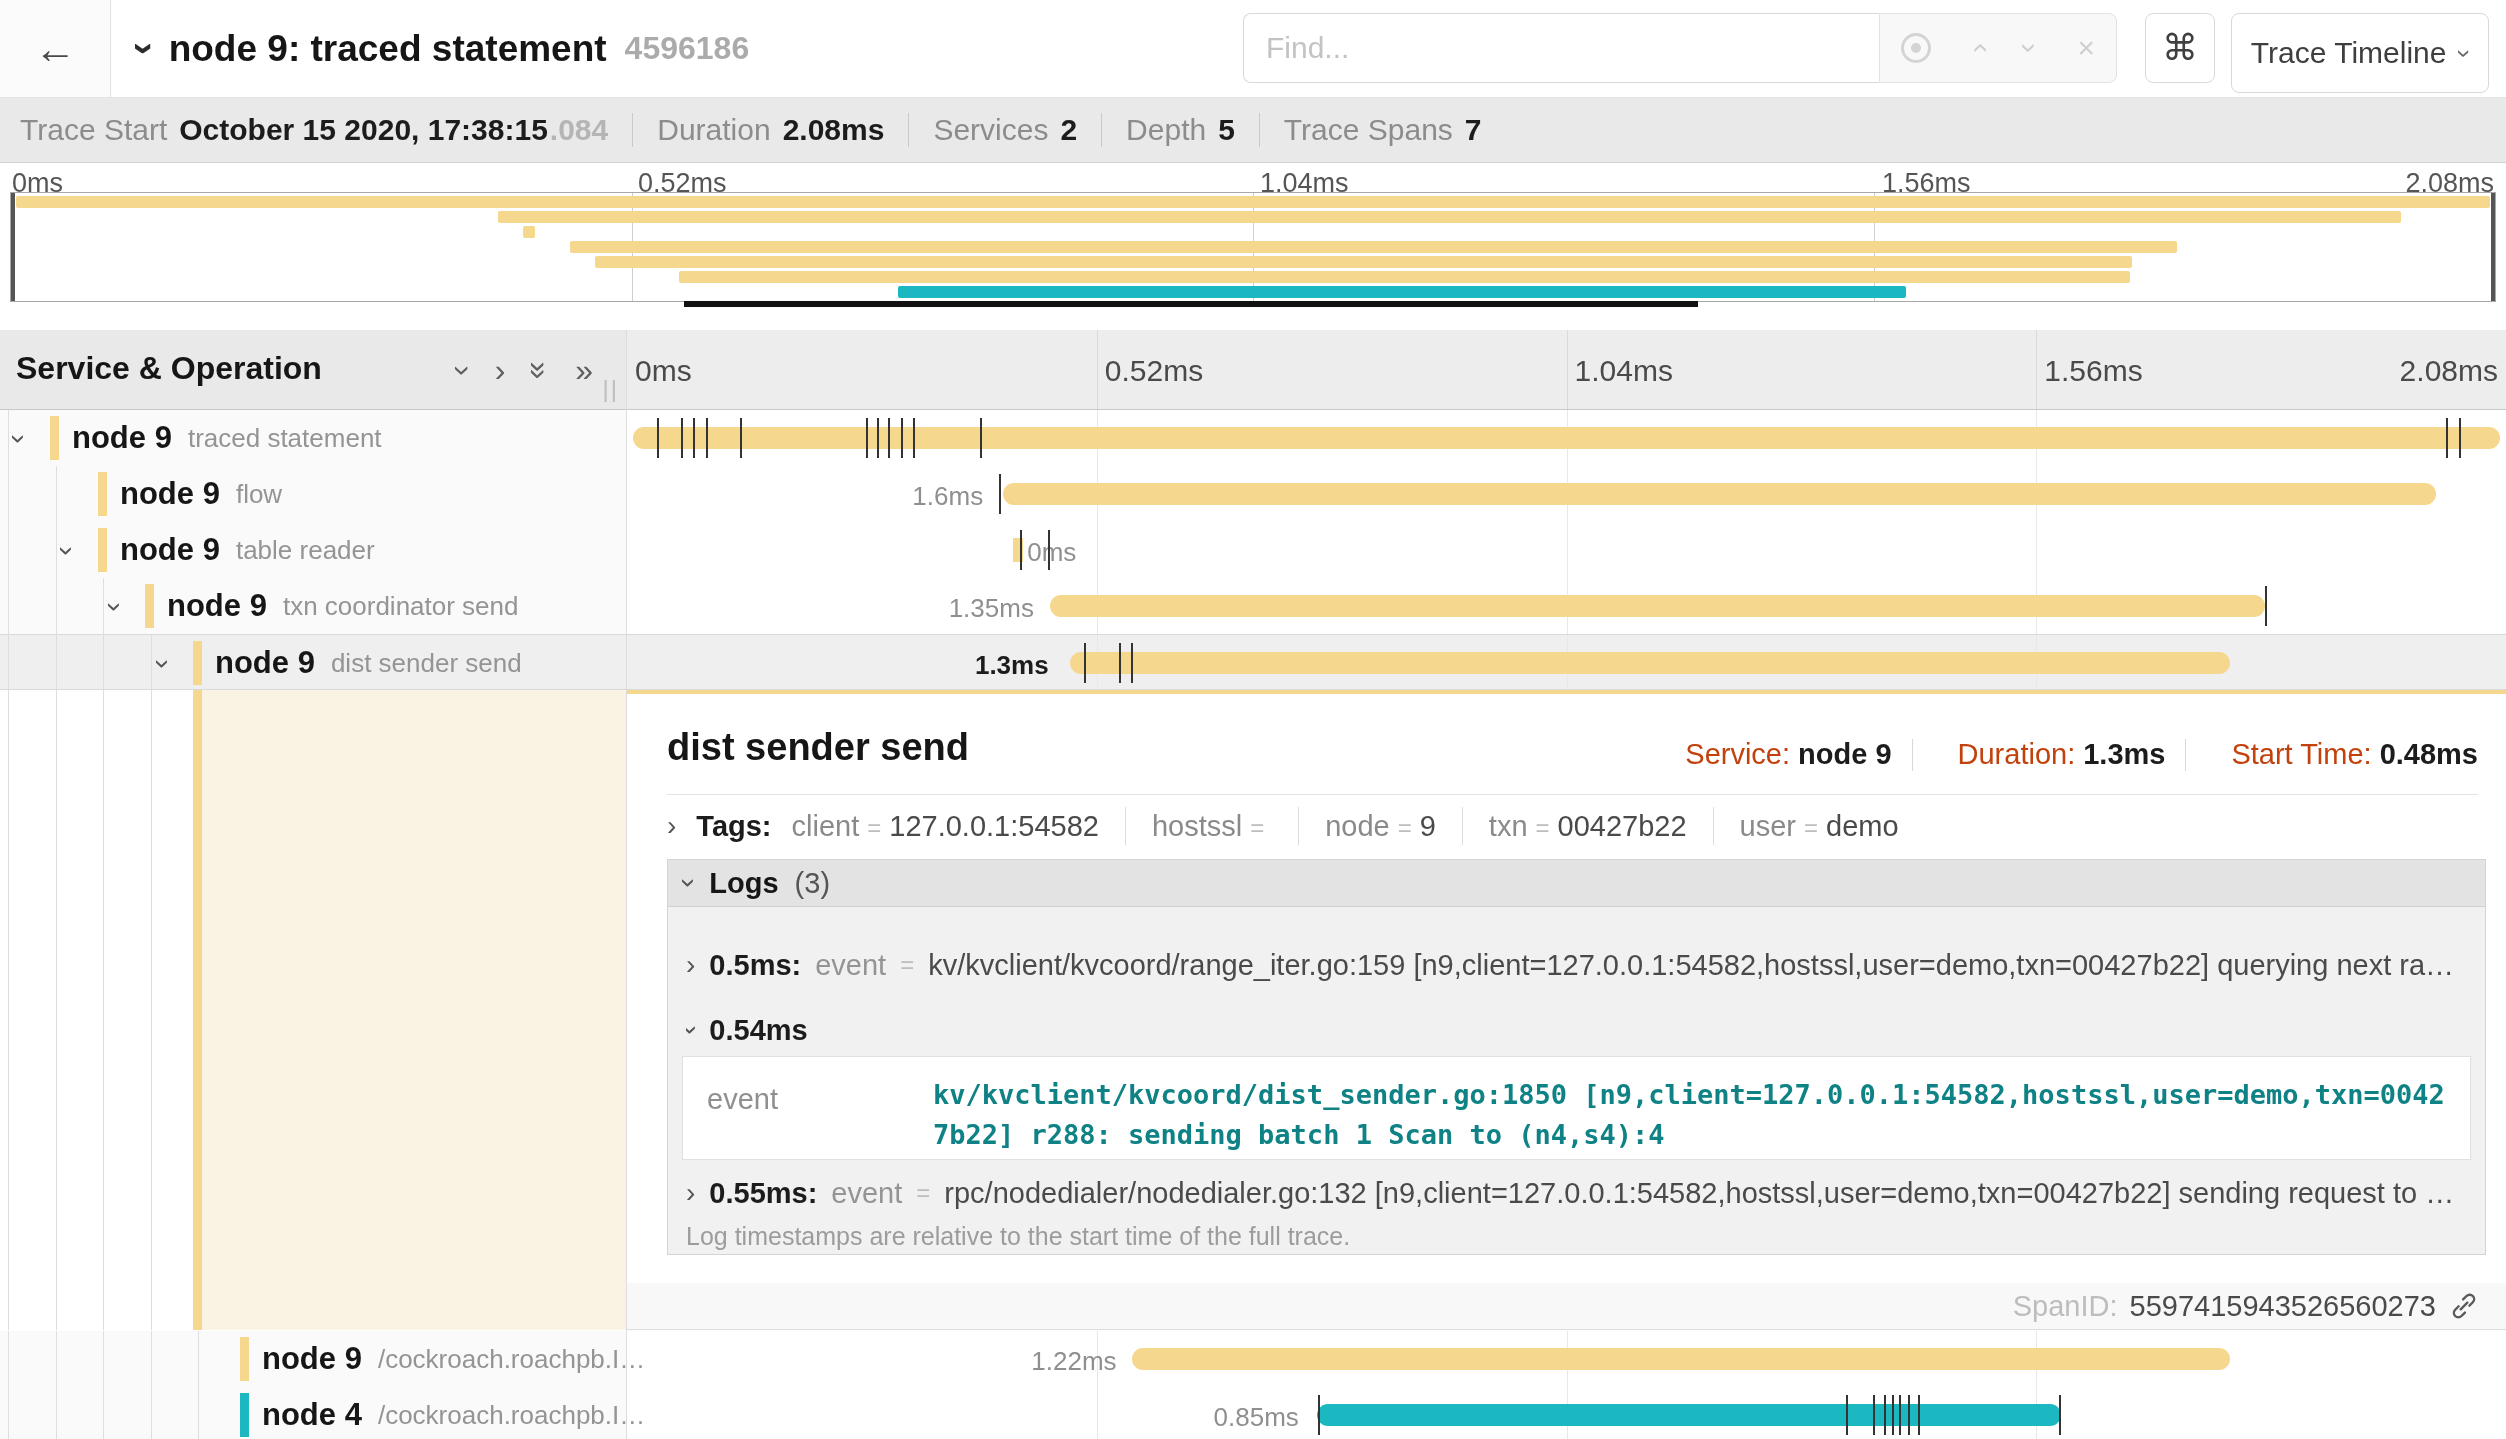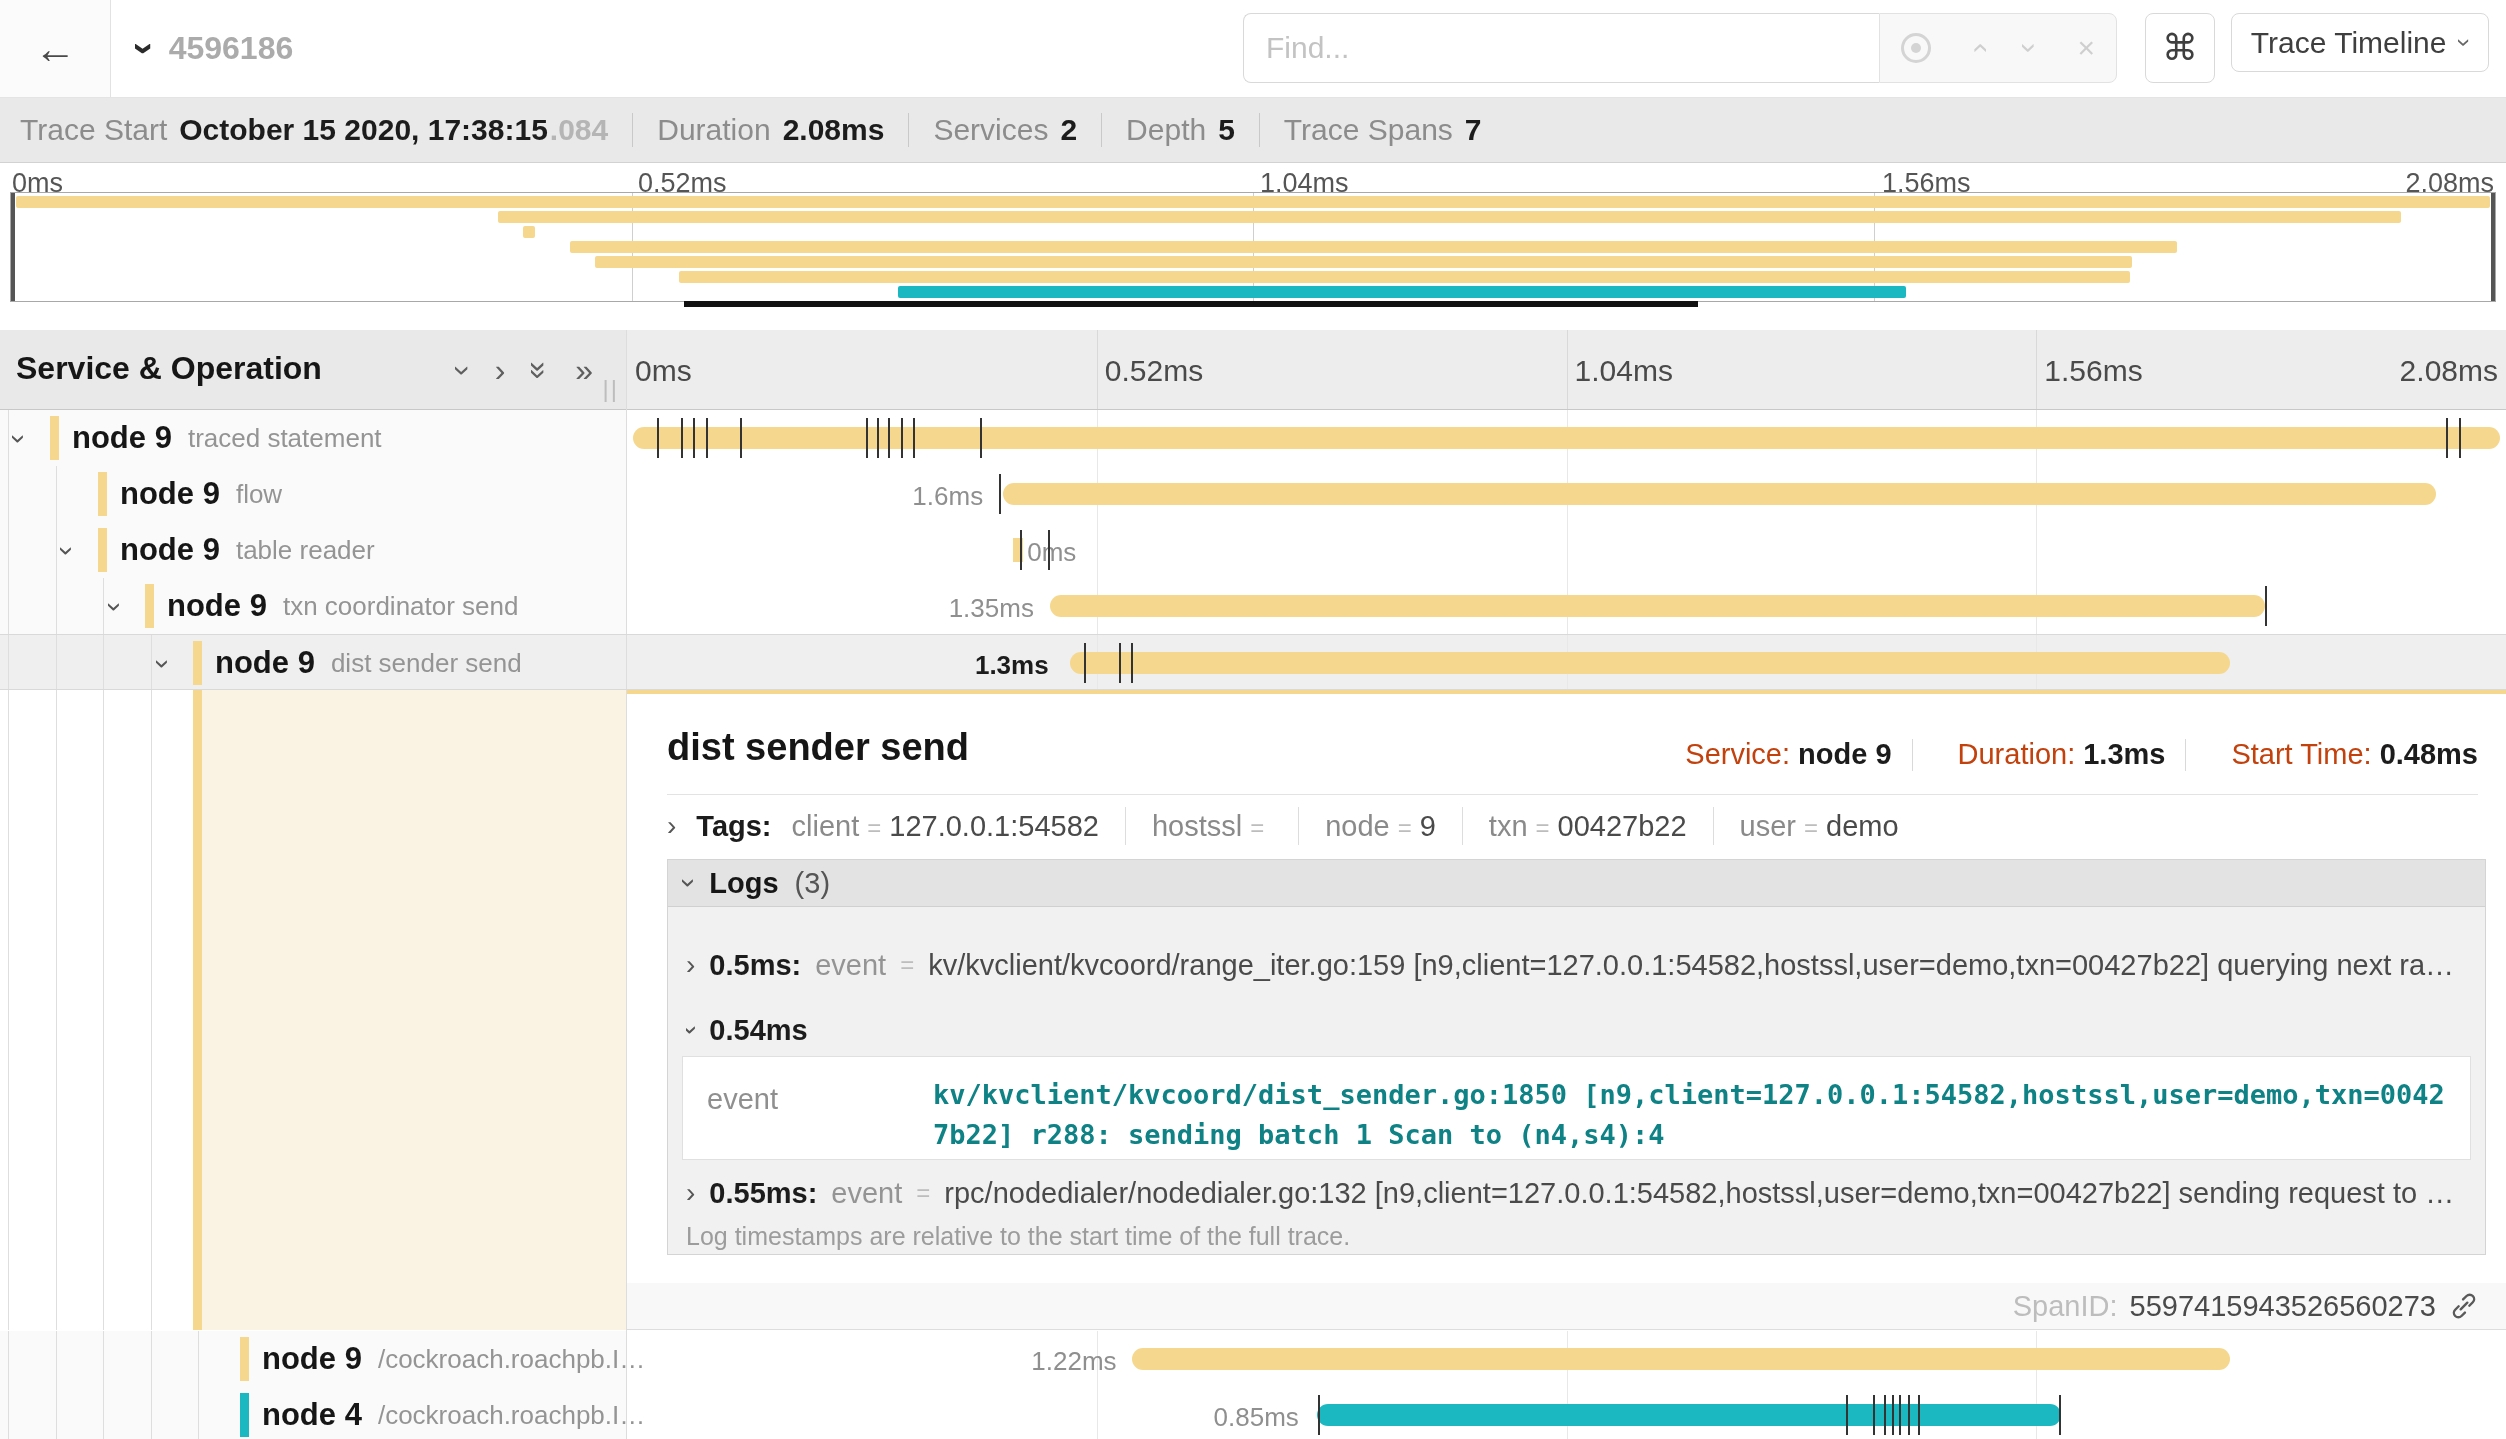--- a/index.html
+++ b/index.html
@@ -21,21 +21,21 @@
   .find-group{position:absolute;left:1879px;top:13px;width:238px;height:70px;box-sizing:border-box;
               border:1px solid #e2e2e2;border-radius:0 8px 8px 0;background:#f8f8f8;
               display:flex;align-items:center;justify-content:space-around;}
   .fg-ico{color:#cfcfcf;font-size:30px;line-height:1;cursor:pointer;}
   .rot90{display:inline-block;transform:rotate(90deg);}
   .rotm90{display:inline-block;transform:rotate(-90deg);}
   .target-ico{width:24px;height:24px;border:3px solid #d4d4d4;border-radius:50%;position:relative;cursor:pointer;}
   .target-ico::after{content:"";position:absolute;left:7px;top:7px;width:10px;height:10px;border-radius:50%;background:#d4d4d4;}
   .kbd-btn{position:absolute;left:2145px;top:13px;width:70px;height:70px;box-sizing:border-box;border:1px solid #d9d9d9;
            border-radius:8px;display:flex;align-items:center;justify-content:center;font-size:36px;color:#3f3f3f;cursor:pointer;background:#fff;}
-  .view-btn{position:absolute;left:2231px;top:13px;width:258px;height:59px;box-sizing:border-box;border:1px solid #d9d9d9;
+  .view-btn{position:absolute;left:2231px;top:13px;width:258px;height:80px;box-sizing:border-box;border:1px solid #d9d9d9;
             border-radius:8px;display:flex;align-items:center;justify-content:center;gap:14px;font-size:30px;color:#3f3f3f;cursor:pointer;background:#fff;}
   .view-btn .vchev{display:inline-block;transform:rotate(90deg);font-size:26px;color:#666;}
 
   
   .summary{position:absolute;top:98px;left:0;width:2506px;height:65px;background:#e9e9e9;border-bottom:1px solid #d2d2d2;
            display:flex;align-items:center;padding-left:20px;box-sizing:border-box;font-size:30px;}
   .sum-item{display:flex;align-items:center;gap:12px;white-space:nowrap;}
   .sum-label{color:#8c8c8c;}
   .sum-value{color:#1c1c1c;font-weight:bold;}
   .sum-dim{color:#b5b5b5;font-weight:bold;margin-left:-10px;}
@@ -127,20 +127,21 @@
 <body>
 
 <div id="app">
 
   <div class="titlebar">
     <div class="back-col">
       <span>←</span>
     </div>
     <div class="title-wrap">
       <span class="title-chev">›</span>
+      <span class="trace-title">node 9: traced statement</span>
       <span class="trace-id">4596186</span>
     </div>
     <input class="find-input" type="text" placeholder="Find..." style="">
     <div class="find-group">
       <span class="target-ico"></span>
       <span class="fg-ico rotm90">›</span>
       <span class="fg-ico rot90">›</span>
       <span class="fg-ico">×</span>
     </div>
     <div class="kbd-btn">

